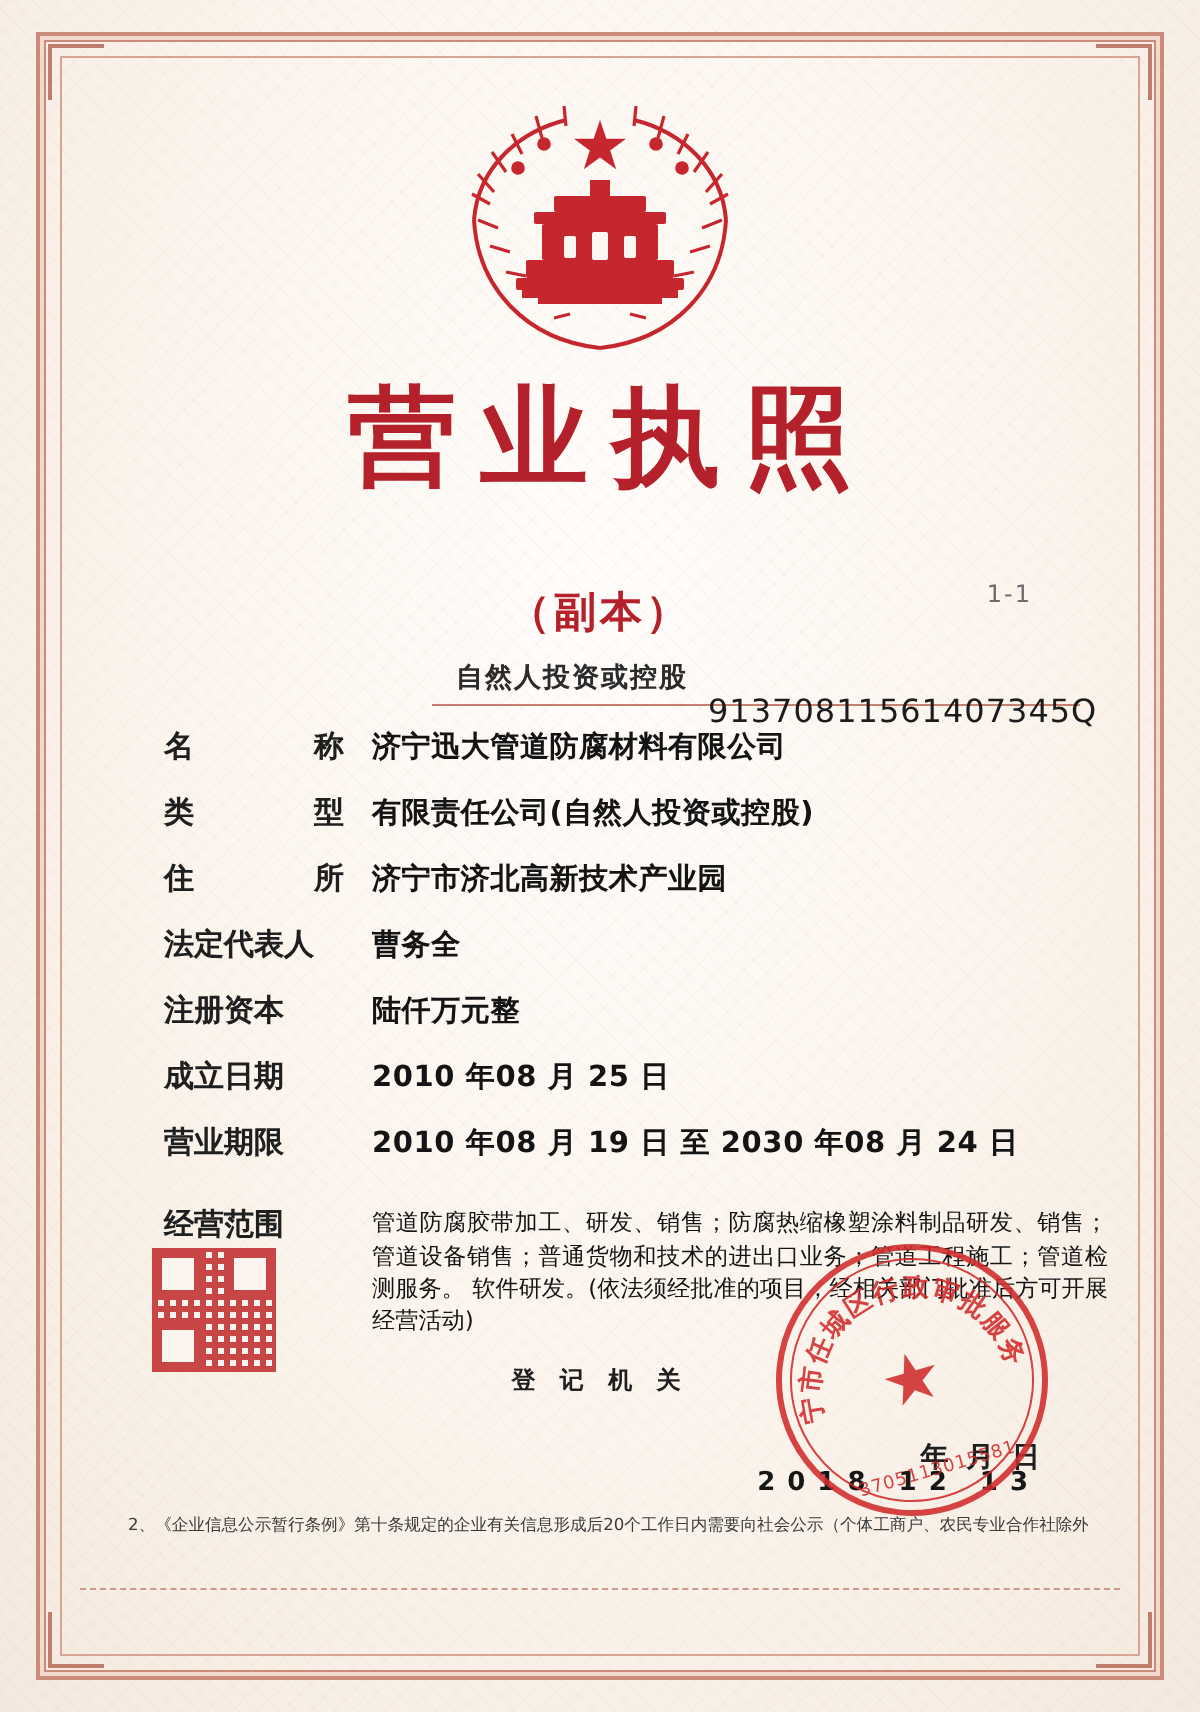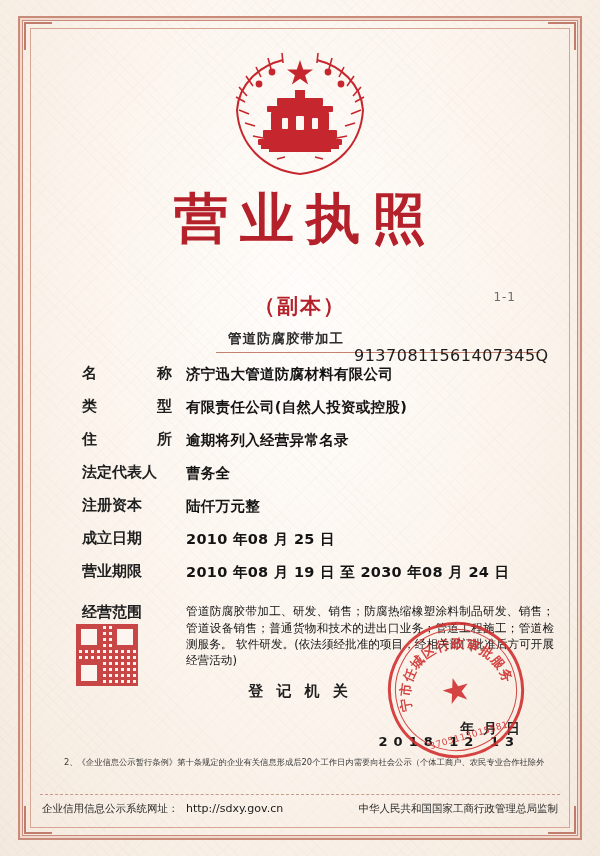--- a/index.html
+++ b/index.html
@@ -207,21 +207,21 @@
     border: 3px solid #c02a2a;
     background: #fdf6f1;
   }
 
   
   .reg-auth {
     position: absolute;
     left: 0; right: 0;
     top: 648px;
     text-align: center;
-    font-size: 15px;
+    font-size: 12px;
     font-weight: bold;
     letter-spacing: 4px;
     color: #1f1f1f;
   }
   
   .bottom-date {
     position: absolute;
     right: 42px;
     top: 686px;
     font-size: 14px;
@@ -397,21 +397,21 @@
           </g>
         </svg>
       </div>
     </div>
 
     <div class="title">营业执照</div>
     <div class="subtitle">（副本）</div>
     <div class="serial">1-1</div>
 
     <div class="credit-line"></div>
-    <div class="credit-label">管道防腐胶带加工</div>
+    <div class="credit-label">自然人投资或控股</div>
     <div class="credit-value">91370811561407345Q</div>
 
     <div class="fields">
 
       <div class="row">
         <div class="lbl spread2">
           <span>名</span>
           <span>称</span>
         </div>
         <div class="val bold">济宁迅大管道防腐材料有限公司</div>
@@ -423,21 +423,21 @@
           <span>型</span>
         </div>
         <div class="val bold">有限责任公司(自然人投资或控股)</div>
       </div>
 
       <div class="row">
         <div class="lbl spread2">
           <span>住</span>
           <span>所</span>
         </div>
-        <div class="val bold">逾期将列入经营异常名录</div>
+        <div class="val bold">济宁市济北高新技术产业园</div>
       </div>
 
       <div class="row">
         <div class="lbl">法定代表人</div>
         <div class="val bold">曹务全</div>
       </div>
 
       <div class="row">
         <div class="lbl">注册资本</div>
         <div class="val bold">陆仟万元整</div>
@@ -481,20 +481,15 @@
       </svg>
       <div class="star">★</div>
       <div class="code">3705113015581</div>
     </div>
 
     <div class="notes">
       <div>2、《企业信息公示暂行条例》第十条规定的企业有关信息形成后20个工作日内需要向社会公示（个体工商户、农民专业合作社除外）。</div>
     </div>
 
     <div class="footer-sep"></div>
-    <div class="footer">
-      <div class="footer-left">企业信用信息公示系统网址：</div>
-      <div class="footer-url">http://sdxy.gov.cn</div>
-      <div class="footer-right">中华人民共和国国家工商行政管理总局监制</div>
-    </div>
 
   </div>
 </div>
 
 </body></html>

